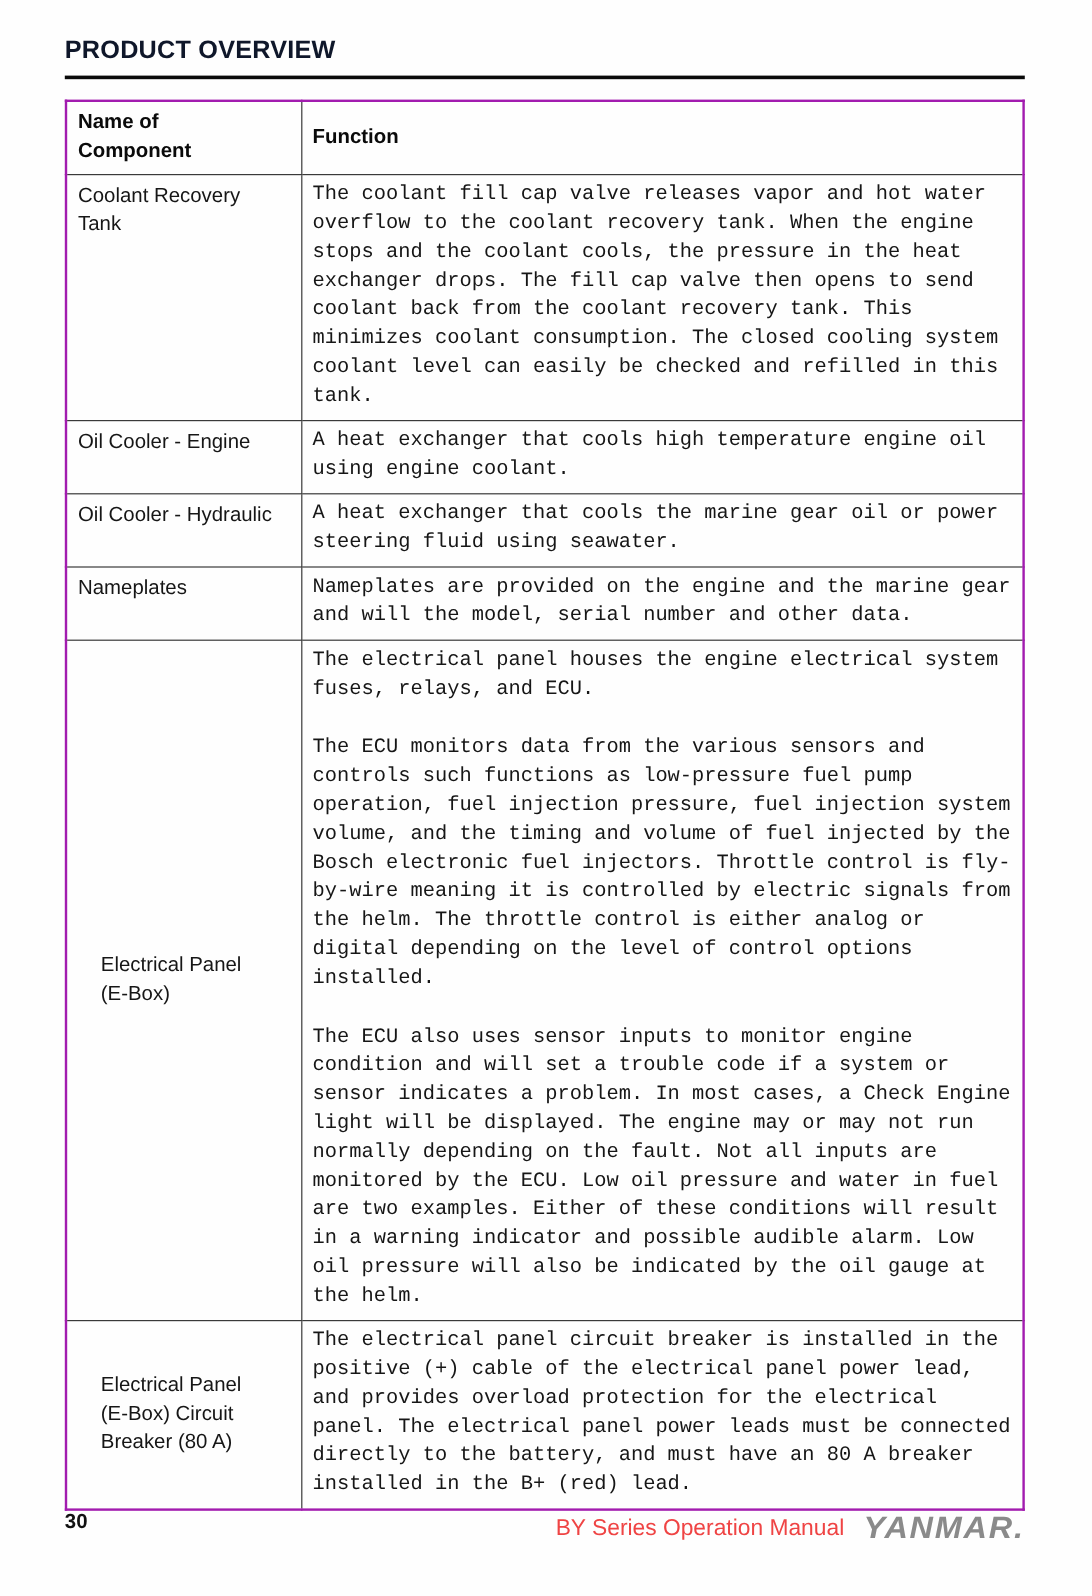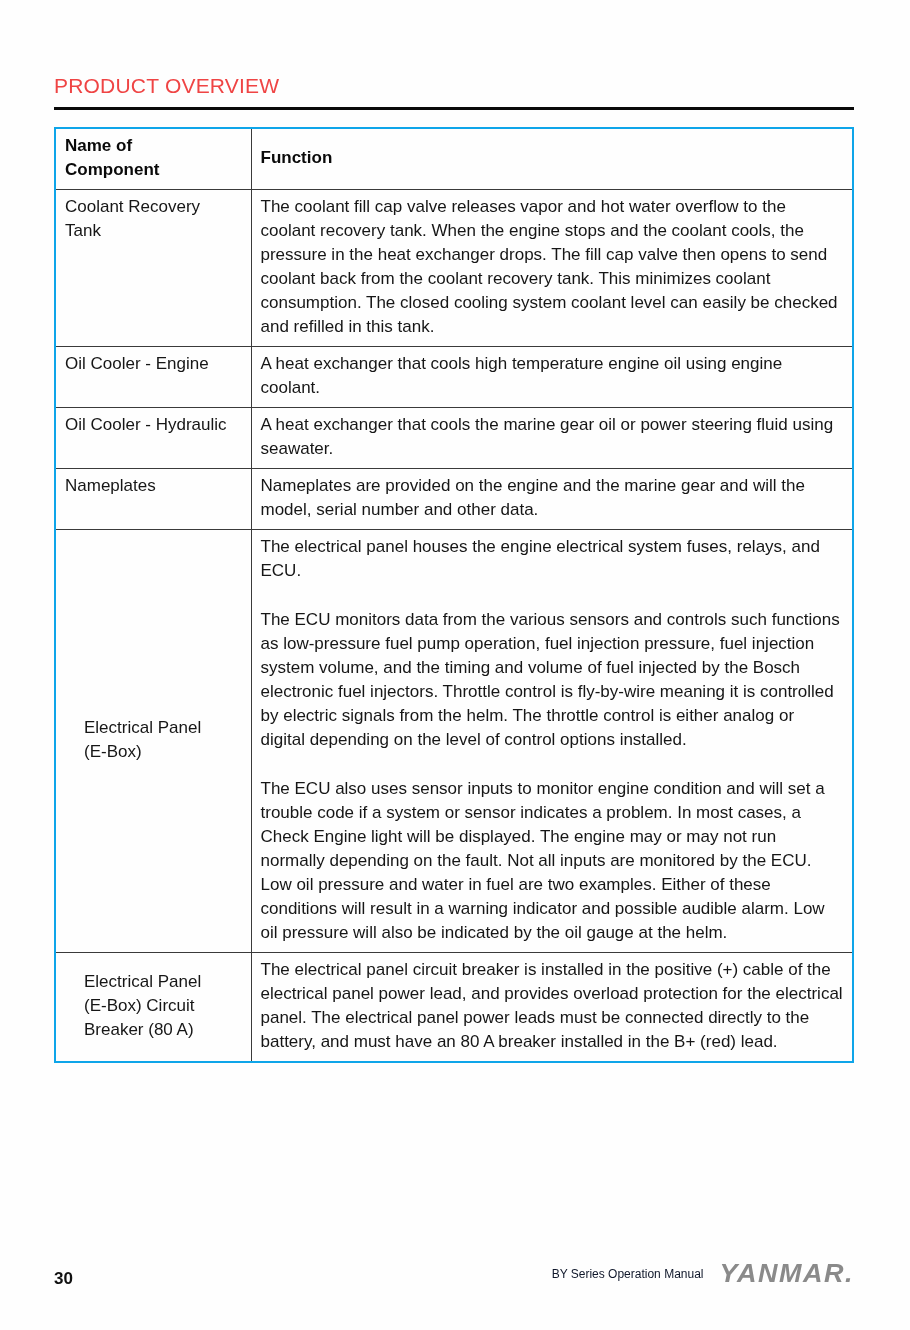--- a/index.html
+++ b/index.html
@@ -14,41 +14,40 @@
   }
   .page {
     position: relative;
     width: 910px;
     height: 1330px;
     background: #fefefe;
     padding: 30px 56px 0 54px;
   }
   .page-title {
     font-size: 21px;
-    font-weight: normal;
+    font-weight: bold;
     letter-spacing: 0.2px;
-    color: #ef4444;
-    margin-top: 44px;
+    color: #0f172a;
   }
   .title-rule {
     margin-top: 9px;
     border: none;
     border-top: 3px solid #0a0a0a;
     height: 0;
     width: 100%;
   }
   table.component-table {
     margin-top: 17px;
     width: 100%;
     border-collapse: collapse;
     table-layout: fixed;
     font-size: 17px;
     line-height: 24px;
     color: #161616;
-    border: 2px solid #0ea5e9;
+    border: 2px solid #a21caf;
   }
   table.component-table th,
   table.component-table td {
     border: 1px solid #3a3a3a;
     padding: 5px 9px 7px 9px;
     text-align: left;
   }
   th.col-name { width: 196px; }
   th {
     font-weight: bold;
@@ -56,42 +55,42 @@
     vertical-align: middle;
     color: #0a0a0a;
   }
   th.col-name { white-space: pre-line; }
   th.col-func { text-align: center; }
   td.col-name {
     vertical-align: top;
     white-space: pre-line;
   }
   td.col-name.v-mid { vertical-align: middle; padding-left: 28px; }
-  td.col-func { vertical-align: top; }
+  td.col-func { vertical-align: top; font-family: Liberation Mono, monospace; }
   td.col-func p + p { margin-top: 25px; }
   .page-footer {
     position: absolute;
     left: 54px;
     right: 56px;
     top: 1258px;
     display: flex;
     justify-content: space-between;
-    align-items: flex-end;
+    align-items: flex-start;
   }
   .page-number {
     font-size: 17px;
     font-weight: bold;
   }
   .footer-right {
     display: flex;
     align-items: center;
   }
   .manual-title {
-    font-size: 12px;
-    color: #0f172a;
+    font-size: 19px;
+    color: #ef4444;
   }
   .brand-logo {
     margin-left: 16px;
     font-size: 27px;
     font-weight: bold;
     font-style: italic;
     letter-spacing: 1.5px;
     color: #8a8a8a;
     transform: scaleY(0.95);
     white-space: nowrap;

